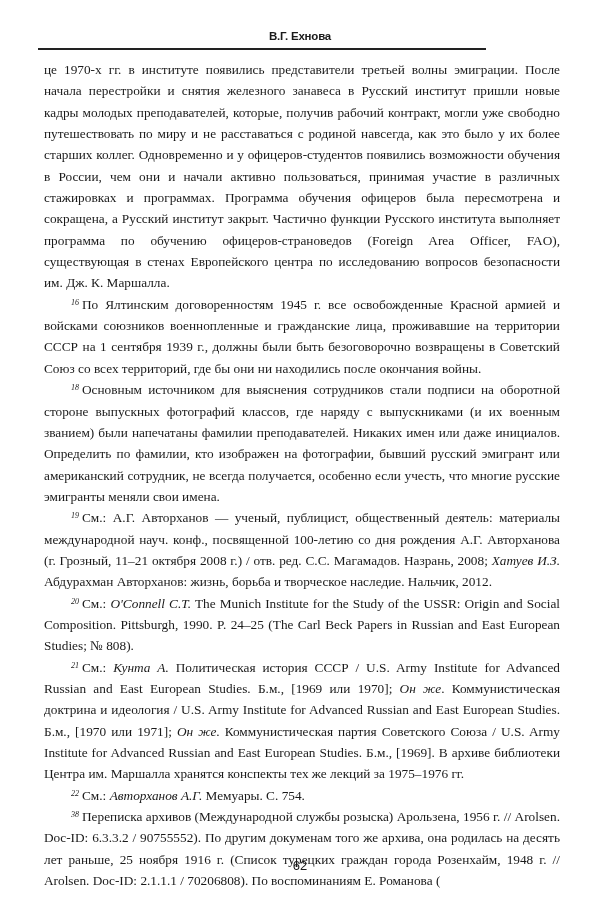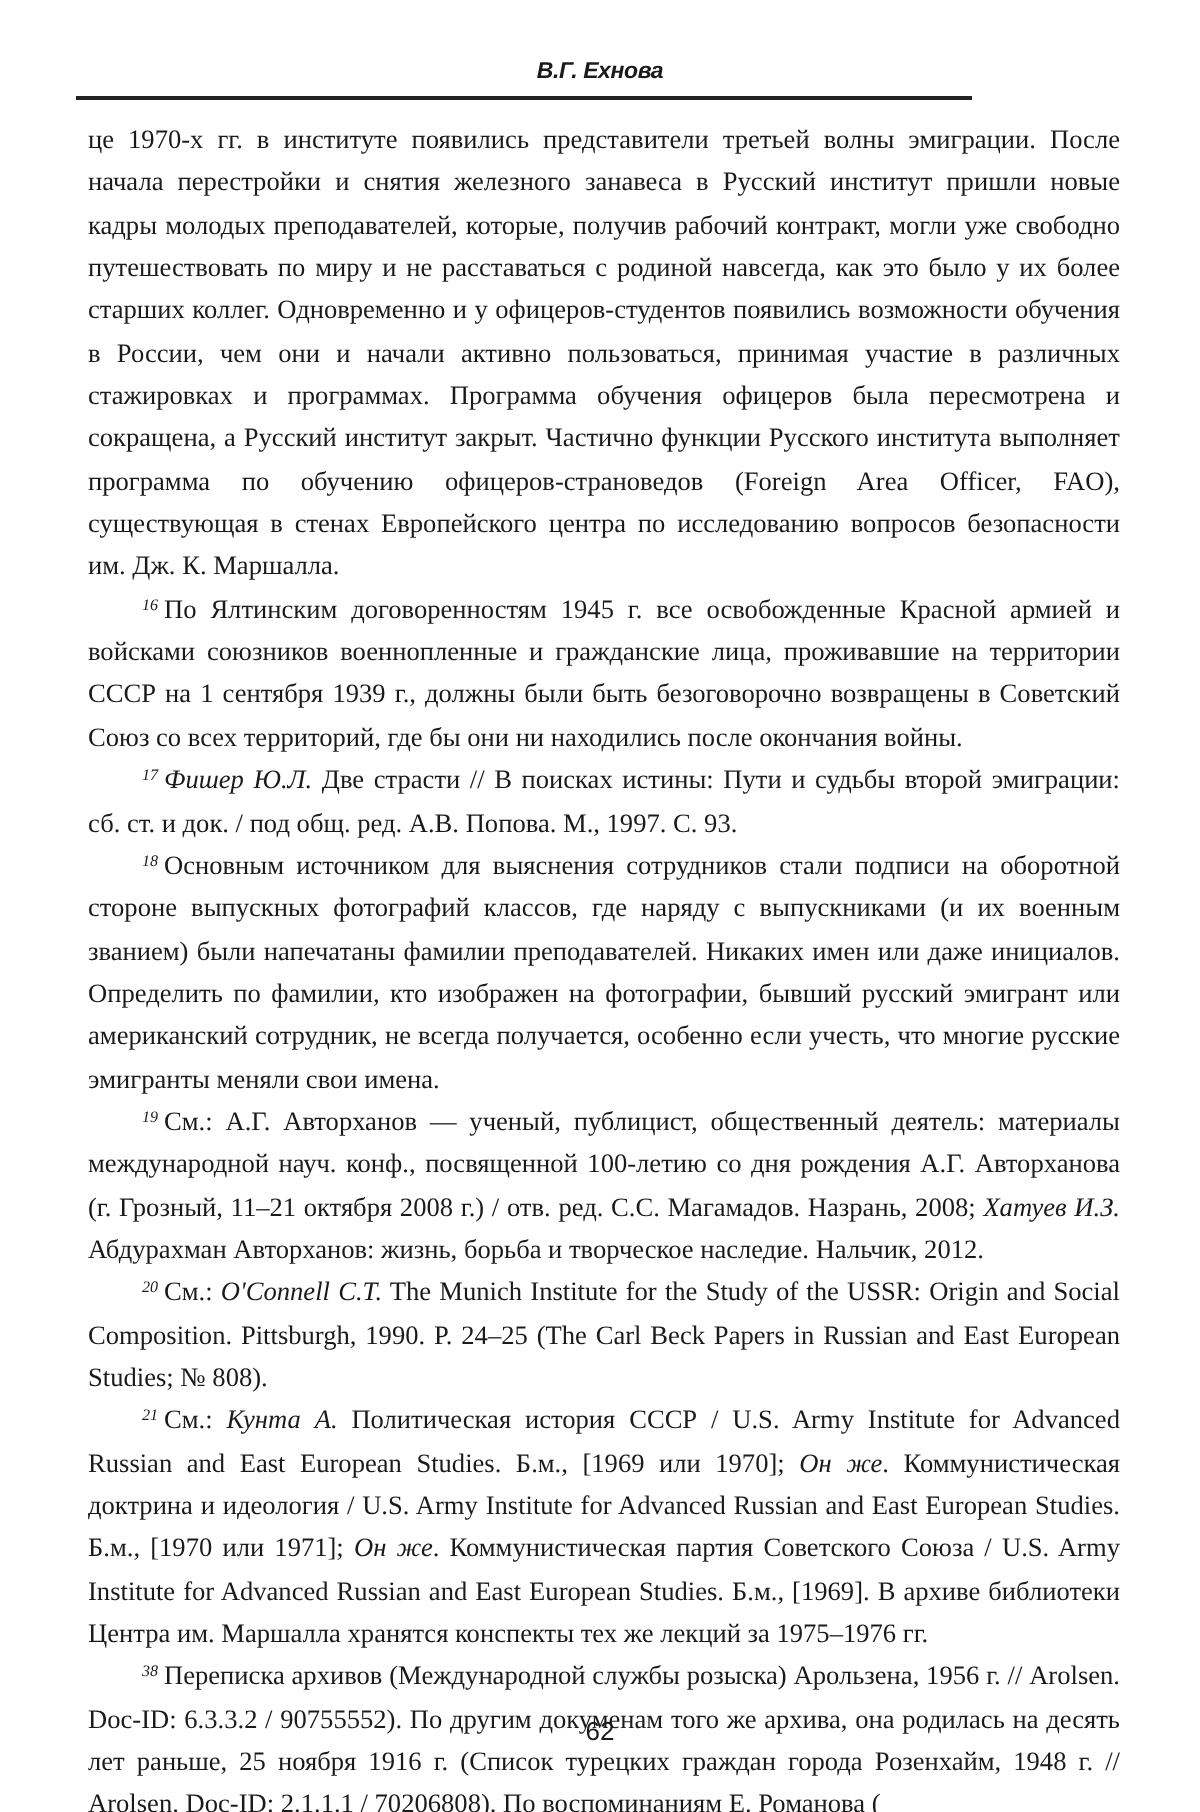--- a/index.html
+++ b/index.html
@@ -1,40 +1,40 @@
 <!DOCTYPE html>
 <html><head>
 <meta charset="utf-8">
 <style>
   html, body { margin:0; padding:0; background:#ffffff; }
   body { width:600px; height:906px; position:relative; overflow:hidden; color:#1a1a1a; }
   .header { position:absolute; top:30px; left:0; width:600px; text-align:center;
-    font-family:"Liberation Sans", sans-serif; font-style:italic; font-weight:bold; font-size:11.5px; letter-spacing:-0.2px; }
+    font-family:"Liberation Sans", sans-serif; font-weight:bold; font-size:11.5px; letter-spacing:-0.2px; }
   .rule { position:absolute; top:48px; left:38px; width:448px; height:2px; background:#222; }
   .page { position:absolute; top:59px; left:44px; width:516px;
     font-family:"Liberation Serif", serif; font-size:13.3px; line-height:21.35px; text-align:justify; }
   .page p { margin:0; }
   .page p.fn { text-indent:27px; }
   sup { font-size:8px; vertical-align:top; position:relative; top:-2px; margin-right:3px;font-style:italic; }
   .it { font-style:italic; }
   .pageno { position:absolute; top:858px; left:0; width:600px; text-align:center;
     font-family:"Liberation Sans", sans-serif; font-weight:normal; font-size:13px; }
 </style>
 </head>
 <body>
 
 <div class="header">В.Г. Ехнова</div>
 <div class="rule"></div>
 
 <div class="page">
   <p>це 1970-х гг. в институте появились представители третьей волны эмиграции. После начала перестройки и снятия железного занавеса в Русский институт пришли новые кадры молодых преподавателей, которые, получив рабочий контракт, могли уже свободно путешествовать по миру и не расставаться с родиной навсегда, как это было у их более старших коллег. Одновременно и у офицеров-студентов появились возможности обучения в России, чем они и начали активно пользоваться, принимая участие в различных стажировках и программах. Программа обучения офицеров была пересмотрена и сокращена, а Русский институт закрыт. Частично функции Русского института выполняет программа по обучению офицеров-страноведов (Foreign Area Officer, FAO), существующая в стенах Европейского центра по исследованию вопросов безопасности им. Дж. К. Маршалла.</p>
   <div id="footnotes">
       <p class="fn"><sup>16</sup><span>По Ялтинским договоренностям 1945 г. все освобожденные Красной армией и войсками союзников военнопленные и гражданские лица, проживавшие на территории СССР на 1 сентября 1939 г., должны были быть безоговорочно возвращены в Советский Союз со всех территорий, где бы они ни находились после окончания войны.</span></p>
-      <p class="fn"><sup>17</sup><span class="it">Фишер Ю.Л.</span><span> Две страсти // В поисках истины: Пути и судьбы второй эмиграции: сб. ст. и док. / под общ. ред. А.В. Попова. М., 1997. С. 93.</span></p>
       <p class="fn"><sup>18</sup><span>Основным источником для выяснения сотрудников стали подписи на оборотной стороне выпускных фотографий классов, где наряду с выпускниками (и их военным званием) были напечатаны фамилии преподавателей. Никаких имен или даже инициалов. Определить по фамилии, кто изображен на фотографии, бывший русский эмигрант или американский сотрудник, не всегда получается, особенно если учесть, что многие русские эмигранты меняли свои имена.</span></p>
       <p class="fn"><sup>19</sup><span>См.: А.Г. Авторханов — ученый, публицист, общественный деятель: материалы международной науч. конф., посвященной 100-летию со дня рождения А.Г. Авторханова (г. Грозный, 11–21 октября 2008 г.) / отв. ред. С.С. Магамадов. Назрань, 2008; </span><span class="it">Хатуев И.З.</span><span> Абдурахман Авторханов: жизнь, борьба и творческое наследие. Нальчик, 2012.</span></p>
       <p class="fn"><sup>20</sup><span>См.: </span><span class="it">O'Connell C.T.</span><span> The Munich Institute for the Study of the USSR: Origin and Social Composition. Pittsburgh, 1990. P. 24–25 (The Carl Beck Papers in Russian and East European Studies; № 808).</span></p>
       <p class="fn"><sup>21</sup><span>См.: </span><span class="it">Кунта А.</span><span> Политическая история СССР / U.S. Army Institute for Advanced Russian and East European Studies. Б.м., [1969 или 1970]; </span><span class="it">Он же</span><span>. Коммунистическая доктрина и идеология / U.S. Army Institute for Advanced Russian and East European Studies. Б.м., [1970 или 1971]; </span><span class="it">Он же</span><span>. Коммунистическая партия Советского Союза / U.S. Army Institute for Advanced Russian and East European Studies. Б.м., [1969]. В архиве библиотеки Центра им. Маршалла хранятся конспекты тех же лекций за 1975–1976 гг.</span></p>
+      <p class="fn"><sup>22</sup><span>См.: </span><span class="it">Авторханов А.Г.</span><span> Мемуары. С. 754.</span></p>
       <p class="fn"><sup>38</sup><span>Переписка архивов (Международной службы розыска) Арользена, 1956 г. // Arolsen. Doc-ID: 6.3.3.2 / 90755552). По другим докуменам того же архива, она родилась на десять лет раньше, 25 ноября 1916 г. (Список турецких граждан города Розенхайм, 1948 г. // Arolsen. Doc-ID: 2.1.1.1 / 70206808). По воспоминаниям Е. Романова (</span></p>
     </div>
 </div>
 
 <div class="pageno">62</div>
 
 </body></html>

